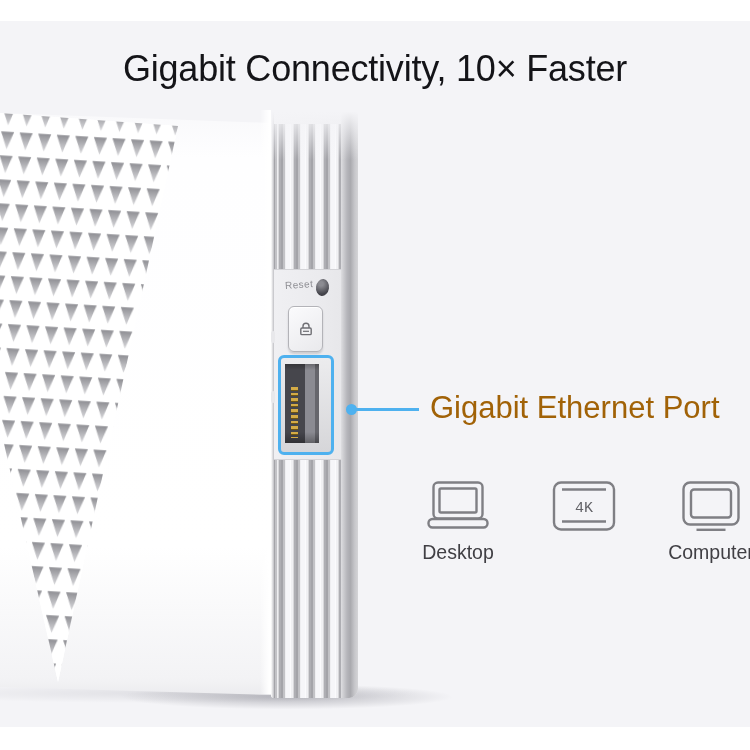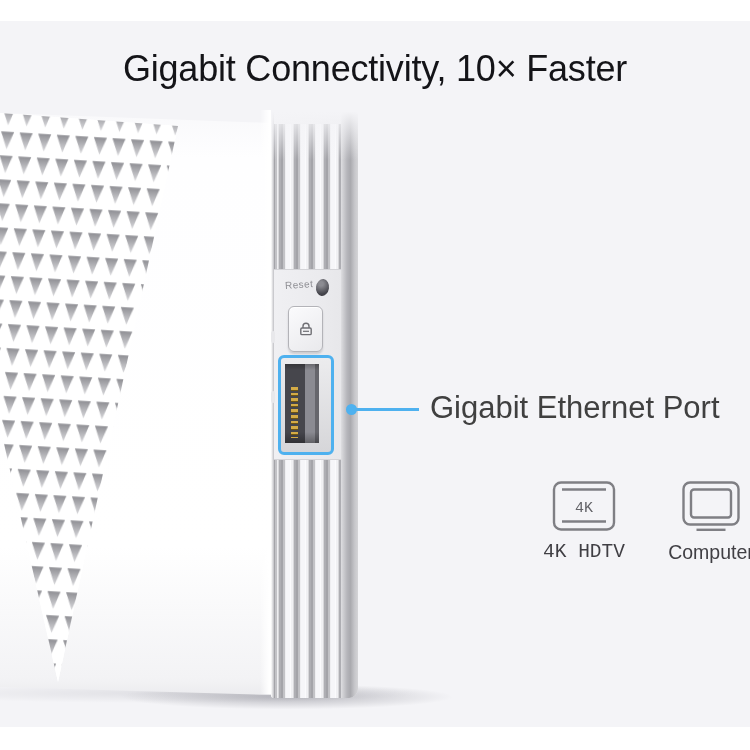--- a/index.html
+++ b/index.html
@@ -62,21 +62,21 @@
     background:linear-gradient(180deg,#ececee,#d6d6d9);}
   .eth-opening{position:absolute;left:4px;top:6px;width:34px;height:79px;
     background:
       linear-gradient(180deg,rgba(0,0,0,.25) 0%,rgba(0,0,0,0) 8%,rgba(0,0,0,0) 86%,rgba(0,0,0,.3) 100%),
       linear-gradient(90deg,#46464c 0 58%,#8b8b92 58% 88%,#66666c 88% 100%);}
   .eth-pins{position:absolute;left:6px;top:23px;width:7px;height:51px;
     background:repeating-linear-gradient(180deg,#d4ab46 0 2.6px,#6e5512 2.6px 3.6px,rgba(0,0,0,0) 3.6px 5.6px);}
 
   .callout-dot{position:absolute;left:346px;top:404px;width:11px;height:11px;border-radius:50%;background:#4eb1ef;}
   .callout-line{position:absolute;left:355px;top:408px;width:64px;height:3px;background:#4eb1ef;}
-  .callout-label{position:absolute;left:430px;top:390px;font-size:31px;font-weight:500;color:#404040;white-space:nowrap;}
+  .callout-label{position:absolute;left:430px;top:390px;font-size:31px;font-weight:500;color:#a16207;white-space:nowrap;}
 
   .device-item{position:absolute;top:481px;width:130px;text-align:center;}
   .device-item .dev-icon{display:block;margin:0 auto;}
   .device-item .dev-label{display:block;margin-top:8px;font-size:19.5px;color:#403f44;}
   .di-desktop{left:393px;}
   .di-hdtv{left:519px;font-family:Liberation Mono, monospace;}
   .di-computer{left:646px;}
   .icon-stroke{stroke:#7f7f84;fill:none;stroke-width:2.4;}
 </style>
 </head>
@@ -143,29 +143,36 @@
       </div>
     </div>
 
     <div class="panel-fade"></div>
   </div>
 
   <div class="callout-dot"></div>
   <div class="callout-line"></div>
   <div class="callout-label">Gigabit Ethernet Port</div>
 
+  <div class="device-item di-desktop">
+    <svg class="dev-icon" width="64" height="52" viewBox="0 0 64 52">
+      <rect class="icon-stroke" x="7.5" y="1.5" width="49" height="36" rx="4.5"></rect>
+      <rect class="icon-stroke" x="13.5" y="7.5" width="37" height="24" rx="1.5"></rect>
+      <rect class="icon-stroke" x="2.5" y="38" width="59" height="8.5" rx="4"></rect>
+    </svg>
+    <span class="dev-label">Desktop</span>
+  </div>
 
   <div class="device-item di-hdtv">
     <svg class="dev-icon" width="64" height="52" viewBox="0 0 64 52">
       <rect class="icon-stroke" x="2" y="1.5" width="60" height="47" rx="7"></rect>
       <line class="icon-stroke" x1="10" y1="8.5" x2="54" y2="8.5" stroke-width="2"></line>
       <line class="icon-stroke" x1="10" y1="40.5" x2="54" y2="40.5" stroke-width="2"></line>
       <text x="32" y="30.5" text-anchor="middle" font-size="15" font-weight="500" fill="#626267">4K</text>
     </svg>
-    <span class="dev-label">4K HDTV</span>
   </div>
 
   <div class="device-item di-computer">
     <svg class="dev-icon" width="64" height="52" viewBox="0 0 64 52">
       <rect class="icon-stroke" x="4.5" y="1.5" width="55" height="42" rx="6.5"></rect>
       <rect class="icon-stroke" x="12" y="8.5" width="40" height="28" rx="3"></rect>
       <line class="icon-stroke" x1="17.5" y1="48.8" x2="46.5" y2="48.8" stroke-width="3.4"></line>
     </svg>
     <span class="dev-label">Computer</span>
   </div>

